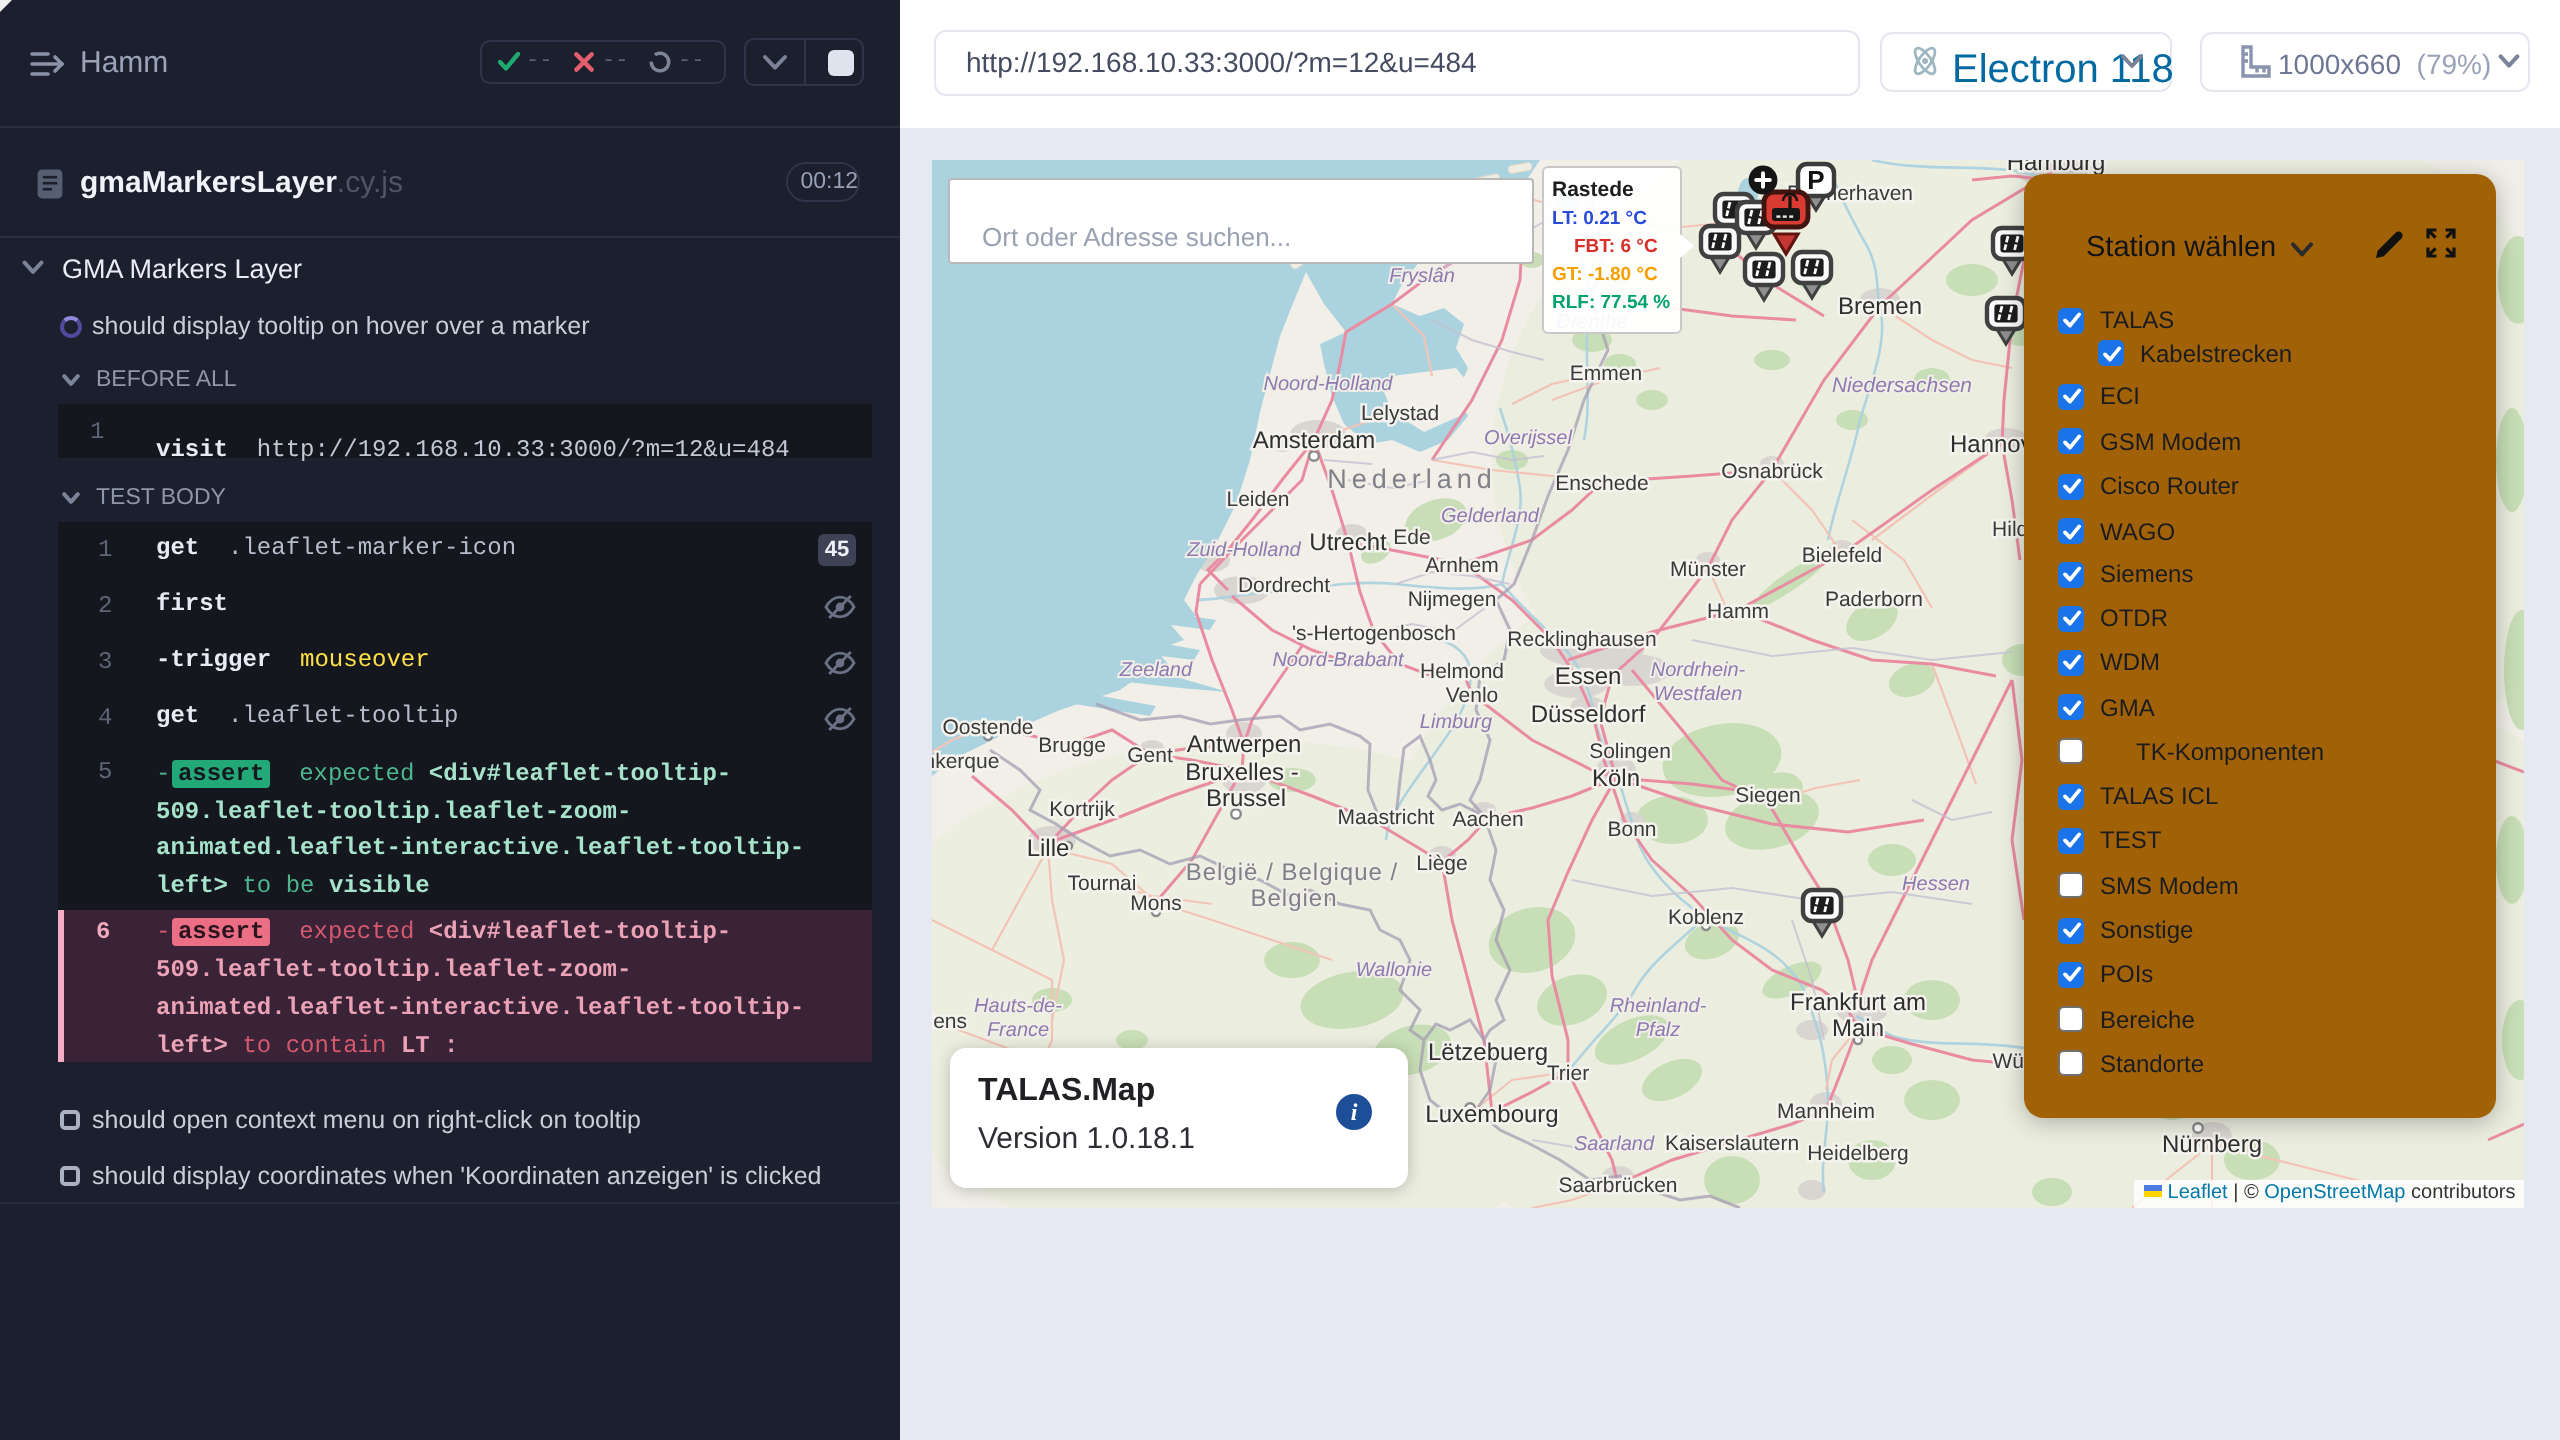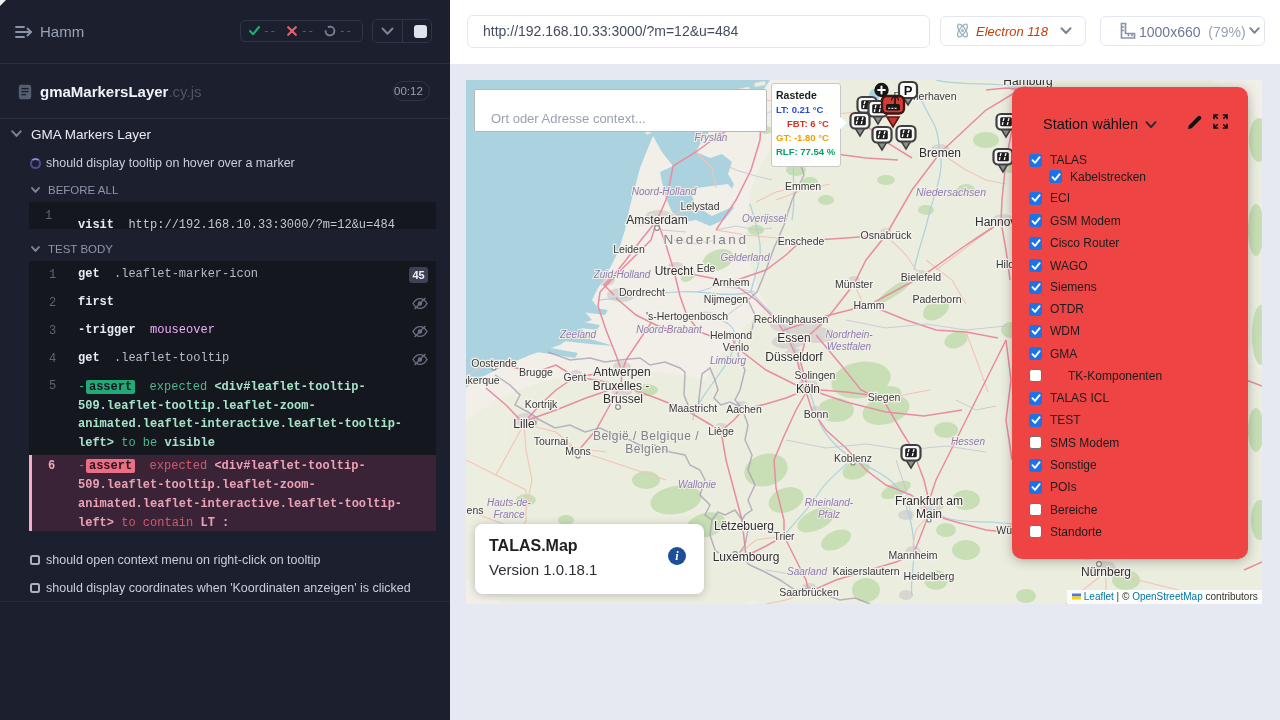--- a/index.html
+++ b/index.html
@@ -62,21 +62,21 @@
 
   <svg class="abs" style="left:18px;top:84px" width="14" height="16" viewBox="0 0 14 16">
     <rect x="0.8" y="0.8" width="12.4" height="14.4" rx="2.2" fill="#565e72"></rect>
     <g stroke="#1b1e2b" stroke-width="1.3">
         <line x1="3.4" y1="4.6" x2="10.6" y2="4.6"></line>
         <line x1="3.4" y1="7.6" x2="10.6" y2="7.6"></line>
         <line x1="3.4" y1="10.6" x2="8" y2="10.6"></line>
       </g>
   </svg>
   <div class="abs" style="left:40px;top:83px;font-size:15px;"><span style="color:#f1f3fa;font-weight:bold;">gmaMarkersLayer</span><span style="color:#4d5569;">.cy.js</span></div>
-  <div class="abs" style="left:393px;top:81px;width:37px;height:20px;border:1px solid #303448;border-radius:10px;text-align:left;line-height:19px;font-size:11.5px;color:#96a0b6;">00:12</div>
+  <div class="abs" style="left:393px;top:81px;width:37px;height:20px;border:1px solid #303448;border-radius:10px;text-align:right;line-height:19px;font-size:11.5px;color:#96a0b6;">00:12</div>
   <div class="hr" style="top:118px;"></div>
 
   <svg class="abs" style="left:11px;top:130px" width="11" height="8" viewBox="0 0 11 8">
       <path class="chev" d="M1.3 1.3 L5.5 5.9 L9.7 1.3"></path>
     </svg>
   <div class="abs" style="left:31px;top:127px;font-size:13.5px;color:#e9ecf4;">GMA Markers Layer</div>
 
   <div class="abs" style="left:30px;top:158px;width:11px;height:11px;border-radius:50%;border:2.5px solid #4f4a9c;border-top-color:#8f88dd;"></div>
   <div class="abs" style="left:46px;top:156px;font-size:12.5px;color:#c9cedb;">should display tooltip on hover over a marker</div>
 
@@ -100,21 +100,21 @@
     <div class="abs" style="left:78px;top:267px;"><span style="color:#e8ebf3;font-weight:bold;">get</span>&nbsp; <span style="color:#b6bcc9;">.leaflet-marker-icon</span></div>
     <div class="abs" style="left:409px;top:267px;width:19px;height:16px;background:#3e4254;border-radius:3px;text-align:center;line-height:16px;font-size:11px;font-weight:bold;color:#eef0f6;font-family:'Liberation Sans',sans-serif;">45</div>
     <div class="abs" style="left:49px;top:296px;color:#5d6475;font-size:12px;">2</div>
     <div class="abs" style="left:78px;top:295px;"><span style="color:#e8ebf3;font-weight:bold;">first</span></div>
     <svg class="abs eye" style="left:412px;top:297px" width="16" height="13" viewBox="0 0 16 13">
         <path d="M1 6.5 C3 3 5.5 1.6 8 1.6 C10.5 1.6 13 3 15 6.5 C13 10 10.5 11.4 8 11.4 C5.5 11.4 3 10 1 6.5 Z" fill="none" stroke="#6a7184" stroke-width="1.4"></path>
         <circle cx="8" cy="6.5" r="2.2" fill="#6a7184"></circle>
         <line x1="2.6" y1="12" x2="13.4" y2="1" stroke="#6a7184" stroke-width="1.4"></line>
       </svg>
     <div class="abs" style="left:49px;top:324px;color:#5d6475;font-size:12px;">3</div>
-    <div class="abs" style="left:78px;top:323px;"><span style="color:#e8ebf3;font-weight:bold;">-trigger</span>&nbsp; <span style="color:#f0abfc;">mouseover</span></div>
+    <div class="abs" style="left:78px;top:323px;"><span style="color:#e8ebf3;font-weight:bold;">-trigger</span>&nbsp; <span style="color:#fde047;">mouseover</span></div>
     <svg class="abs eye" style="left:412px;top:325px" width="16" height="13" viewBox="0 0 16 13">
         <path d="M1 6.5 C3 3 5.5 1.6 8 1.6 C10.5 1.6 13 3 15 6.5 C13 10 10.5 11.4 8 11.4 C5.5 11.4 3 10 1 6.5 Z" fill="none" stroke="#6a7184" stroke-width="1.4"></path>
         <circle cx="8" cy="6.5" r="2.2" fill="#6a7184"></circle>
         <line x1="2.6" y1="12" x2="13.4" y2="1" stroke="#6a7184" stroke-width="1.4"></line>
       </svg>
     <div class="abs" style="left:49px;top:352px;color:#5d6475;font-size:12px;">4</div>
     <div class="abs" style="left:78px;top:351px;"><span style="color:#e8ebf3;font-weight:bold;">get</span>&nbsp; <span style="color:#b6bcc9;">.leaflet-tooltip</span></div>
     <svg class="abs eye" style="left:412px;top:353px" width="16" height="13" viewBox="0 0 16 13">
         <path d="M1 6.5 C3 3 5.5 1.6 8 1.6 C10.5 1.6 13 3 15 6.5 C13 10 10.5 11.4 8 11.4 C5.5 11.4 3 10 1 6.5 Z" fill="none" stroke="#6a7184" stroke-width="1.4"></path>
         <circle cx="8" cy="6.5" r="2.2" fill="#6a7184"></circle>
@@ -137,21 +137,21 @@
 <div id="rheader">
   <div class="hbox" style="left:17px;top:15px;width:463px;height:33px;line-height:31px;padding-left:15px;font-size:14px;color:#454c61;">http://192.168.10.33:3000/?m=12&amp;u=484</div>
   <div class="hbox" style="left:490px;top:16px;width:146px;height:30px;"></div>
   <svg class="abs" style="left:504px;top:22px" width="17" height="17" viewBox="0 0 17 17">
     <g stroke="#9eb6c0" stroke-width="1.4" fill="none">
       <ellipse cx="8.5" cy="8.5" rx="7.5" ry="3" transform="rotate(55 8.5 8.5)"></ellipse>
       <ellipse cx="8.5" cy="8.5" rx="7.5" ry="3" transform="rotate(-55 8.5 8.5)"></ellipse>
     </g>
       <circle cx="8.5" cy="8.5" r="1.5" fill="#9eb6c0"></circle>
   </svg>
-  <div class="abs" style="left:526px;top:24px;font-size:13px;color:#c2410c;font-style:italic;">Electron 118</div>
+  <div class="abs" style="left:526px;top:24px;font-size:20px;color:#0369a1;">Electron 118</div>
   <svg class="abs" style="left:610px;top:27px" width="12" height="8" viewBox="0 0 12 8">
       <path class="chev" d="M1.5 1.2 L6 6 L10.5 1.2" stroke="#c6ccdb" stroke-width="1.8"></path>
     </svg>
   <div class="hbox" style="left:650px;top:16px;width:165px;height:30px;"></div>
   <svg class="abs" style="left:668px;top:21px" width="19" height="19" viewBox="0 0 19 19">
     <g fill="none" stroke="#8b94ae" stroke-width="1.7">
       <path d="M3.5 2.5 h4 v10 h9 v4.5 h-13 Z"></path>
       <path d="M6 6 h-2.5 M6 9.5 h-2.5 M10.5 13 v2.2 M14 13 v2.2"></path>
     </g>
   </svg>
@@ -536,33 +536,33 @@
       <circle cx="0" cy="0" r="7.2" fill="#151515"></circle>
       <g stroke="#fff" stroke-width="2" stroke-linecap="round">
             <line x1="-3.4" y1="0" x2="3.4" y2="0"></line>
             <line x1="0" y1="-3.4" x2="0" y2="3.4"></line>
           </g>
     </g>
   </g>
   </svg>
 
   <div class="ovl" style="left:8px;top:9px;width:293px;height:43px;background:#fff;border:1px solid #b9b9b9;border-radius:2px;"></div>
-  <div class="ovl" style="left:25px;top:31px;font-size:13px;color:#9aa1b1;">Ort oder Adresse context...</div>
+  <div class="ovl" style="left:25px;top:31px;font-size:13px;color:#9aa1b1;">Ort oder Adresse suchen...</div>
 
   <div class="ovl" style="left:305px;top:3px;width:70px;height:84px;background:rgba(255,255,255,0.93);border:1px solid #c8c8c8;border-radius:3px;"></div>
   <div class="ovl" style="left:374px;top:37px;width:0;height:0;border-top:6px solid transparent;border-bottom:6px solid transparent;border-left:7px solid #fff;"></div>
   <div class="ovl" style="left:310px;top:8px;font-size:9.5px;font-weight:bold;line-height:14px;white-space:nowrap;">
     <span style="color:#1d1d1d;font-size:10.5px;">Rastede</span><br>
     <span style="color:#2a4bd7;">LT: 0.21 °C</span><br>
     <span style="color:#d63029;margin-left:11px;">FBT: 6 °C</span><br>
     <span style="color:#f59f00;">GT: -1.80 °C</span><br>
     <span style="color:#00a36c;">RLF: 77.54 %</span>
   </div>
 
-  <div id="panel" class="ovl" style="left:546px;top:7px;width:236px;height:472px;background:#ef4444;border-radius:10px;box-shadow:0 2px 12px rgba(0,0,0,0.28);">
+  <div id="panel" class="ovl" style="left:546px;top:7px;width:236px;height:472px;background:#a16207;border-radius:10px;box-shadow:0 2px 12px rgba(0,0,0,0.28);">
     <div style="position:absolute;left:31px;top:29px;font-size:14.5px;color:#121316;">Station wählen</div>
     <svg style="position:absolute;left:133px;top:34px" width="12" height="8" viewBox="0 0 12 8">
         <path d="M1.5 1.2 L6 6.2 L10.5 1.2" stroke="#2b2b2b" stroke-width="2" fill="none" stroke-linecap="round" stroke-linejoin="round"></path>
       </svg>
     <svg style="position:absolute;left:174px;top:27px" width="17" height="17" viewBox="0 0 17 17">
         <path d="M2 15 L2.8 11.4 L11.8 2.4 C12.6 1.6 13.9 1.6 14.7 2.4 C15.5 3.2 15.5 4.5 14.7 5.3 L5.7 14.3 L2 15 Z" fill="#111"></path>
       </svg>
     <svg style="position:absolute;left:200px;top:26px" width="17" height="17" viewBox="0 0 17 17">
         <g stroke="#111" stroke-width="1.6" fill="none">
           <path d="M10.8 2 H15 V6.2 M15 2 L11.2 5.8"></path>

